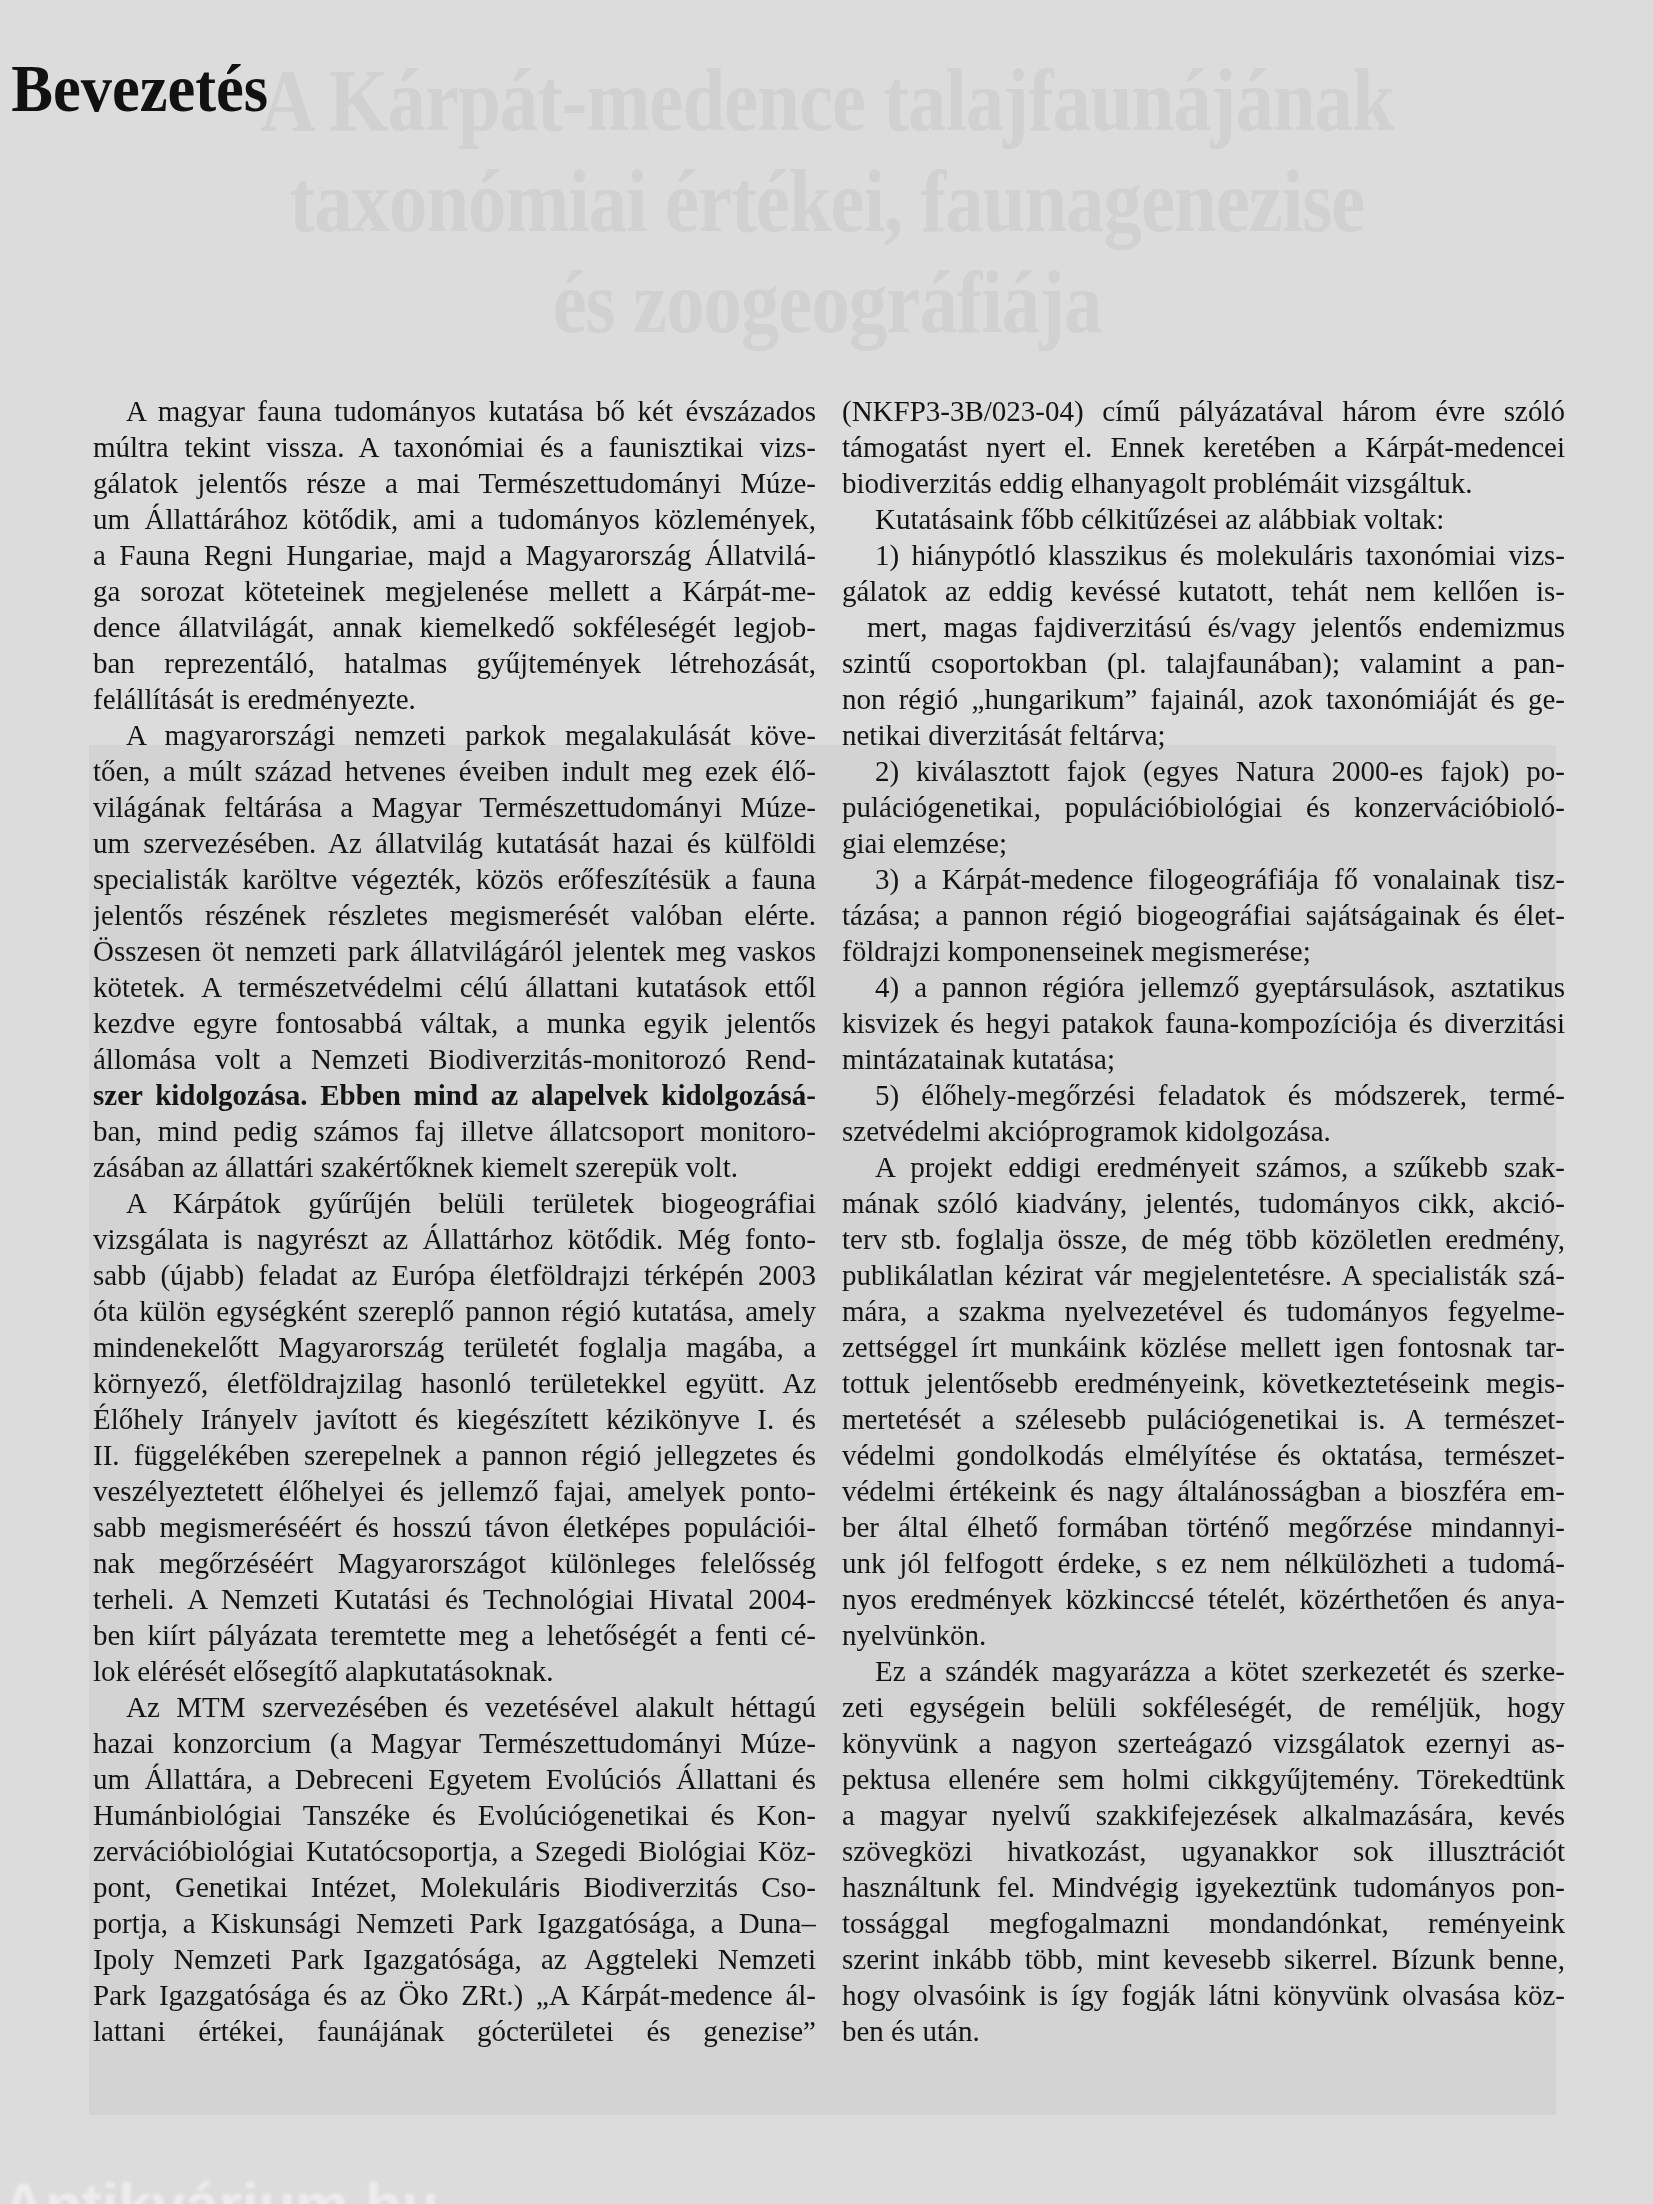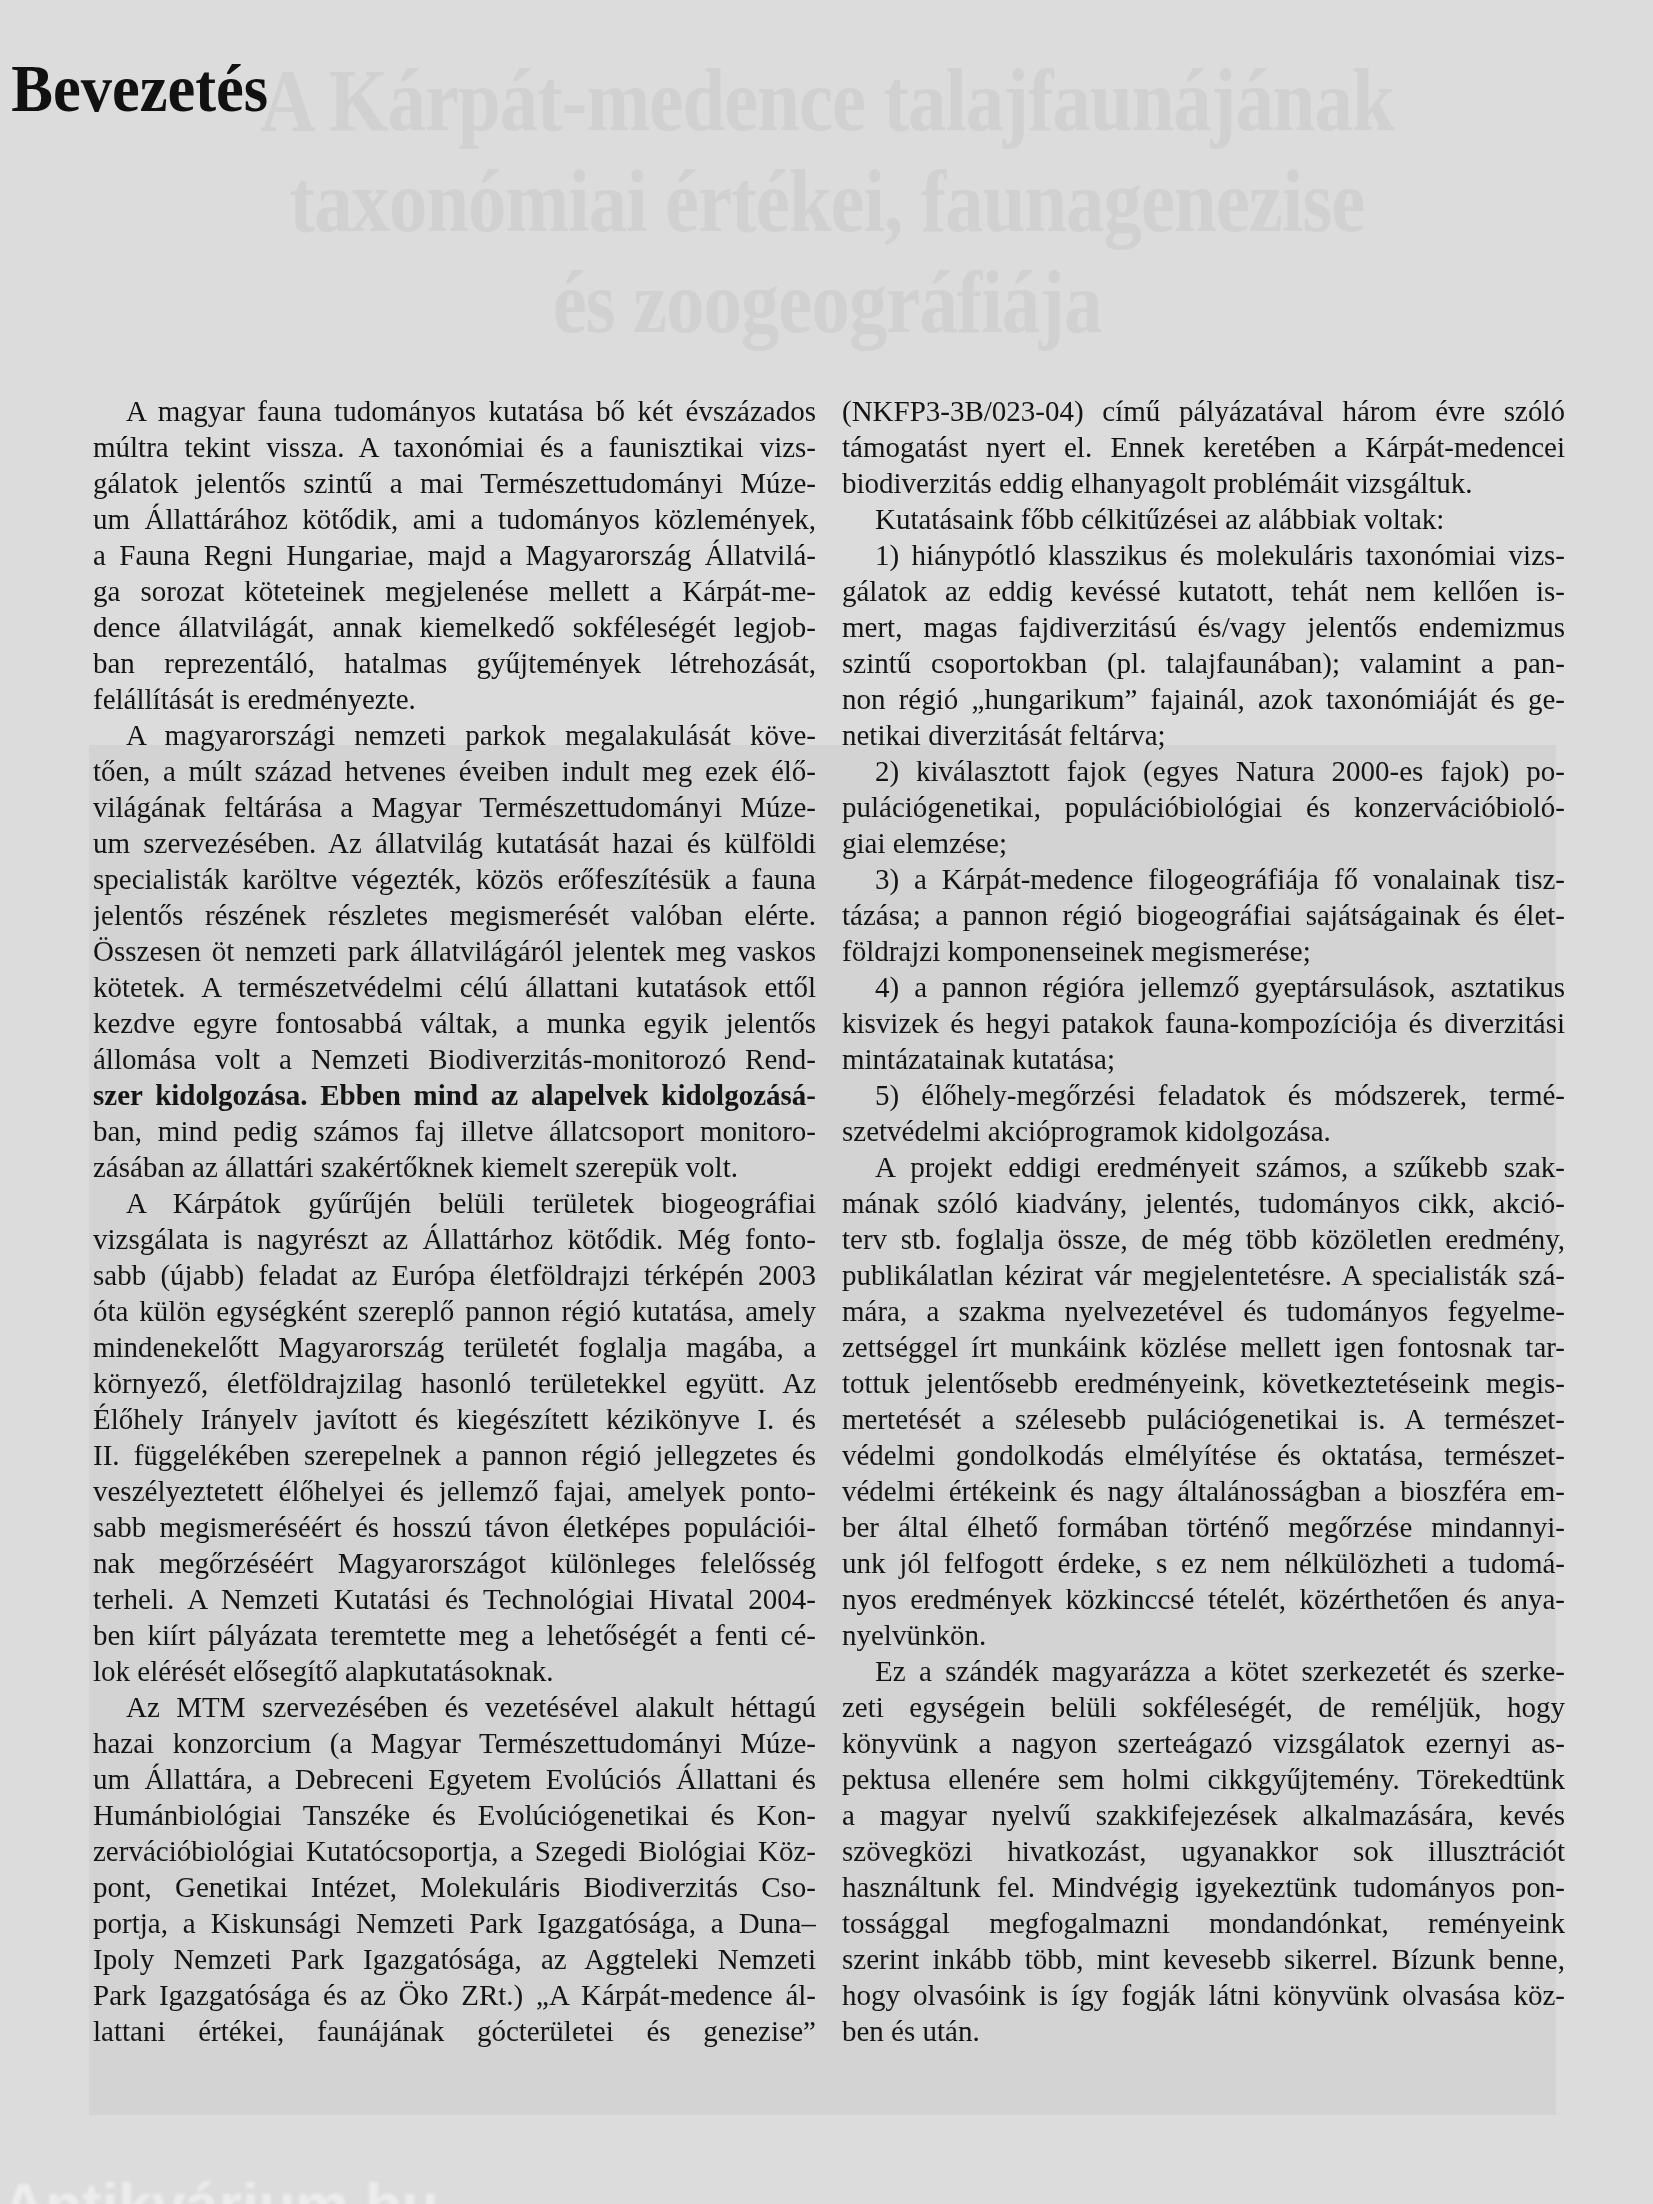--- a/index.html
+++ b/index.html
@@ -65,21 +65,21 @@
 <div class="shade-box"></div>
 
 <h1 class="page-title" style="margin:0;">
   <span>Bevezetés</span>
 </h1>
 
 <div class="column col-left" id="col-left">
     <div>
       <span class="line indent" style="white-space: normal; height: 36px; overflow: hidden;">A magyar fauna tudományos kutatása bő két évszázados</span>
       <span class="line" style="white-space: normal; height: 36px; overflow: hidden;">múltra tekint vissza. A taxonómiai és a faunisztikai vizs-</span>
-      <span class="line" style="white-space: normal; height: 36px; overflow: hidden;">gálatok jelentős szintű a mai Természettudományi Múze-</span>
+      <span class="line" style="white-space: normal; height: 36px; overflow: hidden;">gálatok jelentős része a mai Természettudományi Múze-</span>
       <span class="line" style="white-space: normal; height: 36px; overflow: hidden;">um Állattárához kötődik, ami a tudományos közlemények,</span>
       <span class="line" style="white-space: normal; height: 36px; overflow: hidden;">a Fauna Regni Hungariae, majd a Magyarország Állatvilá-</span>
       <span class="line" style="white-space: normal; height: 36px; overflow: hidden;">ga sorozat köteteinek megjelenése mellett a Kárpát-me-</span>
       <span class="line" style="white-space: normal; height: 36px; overflow: hidden;">dence állatvilágát, annak kiemelkedő sokféleségét legjob-</span>
       <span class="line" style="white-space: normal; height: 36px; overflow: hidden;">ban reprezentáló, hatalmas gyűjtemények létrehozását,</span>
       <span class="line last" style="white-space: normal; height: 36px; overflow: hidden;">felállítását is eredményezte.</span>
     </div>
     <div>
       <span class="line indent" style="white-space: normal; height: 36px; overflow: hidden;">A magyarországi nemzeti parkok megalakulását köve-</span>
       <span class="line" style="white-space: normal; height: 36px; overflow: hidden;">tően, a múlt század hetvenes éveiben indult meg ezek élő-</span>
@@ -129,21 +129,21 @@
       <span class="line" style="white-space: normal; height: 36px; overflow: hidden;">(NKFP3-3B/023-04) című pályázatával három évre szóló</span>
       <span class="line" style="white-space: normal; height: 36px; overflow: hidden;">támogatást nyert el. Ennek keretében a Kárpát-medencei</span>
       <span class="line last" style="white-space: normal; height: 36px; overflow: hidden;">biodiverzitás eddig elhanyagolt problémáit vizsgáltuk.</span>
     </div>
     <div>
       <span class="line indent last" style="white-space: normal; height: 36px; overflow: hidden;">Kutatásaink főbb célkitűzései az alábbiak voltak:</span>
     </div>
     <div>
       <span class="line indent" style="white-space: normal; height: 36px; overflow: hidden;">1) hiánypótló klasszikus és molekuláris taxonómiai vizs-</span>
       <span class="line" style="white-space: normal; height: 36px; overflow: hidden;">gálatok az eddig kevéssé kutatott, tehát nem kellően is-</span>
-      <span class="line" style="white-space: normal; height: 36px; overflow: hidden;">mert, magas fajdiverzitású és/vagy jelentős endemizmus</span>
+      <span class="line" style="white-space: normal; height: 36px; overflow: hidden; margin-left: 25px;">mert, magas fajdiverzitású és/vagy jelentős endemizmus</span>
       <span class="line" style="white-space: normal; height: 36px; overflow: hidden;">szintű csoportokban (pl. talajfaunában); valamint a pan-</span>
       <span class="line" style="white-space: normal; height: 36px; overflow: hidden;">non régió „hungarikum” fajainál, azok taxonómiáját és ge-</span>
       <span class="line last" style="white-space: normal; height: 36px; overflow: hidden;">netikai diverzitását feltárva;</span>
     </div>
     <div>
       <span class="line indent" style="white-space: normal; height: 36px; overflow: hidden;">2) kiválasztott fajok (egyes Natura 2000-es fajok) po-</span>
       <span class="line" style="white-space: normal; height: 36px; overflow: hidden;">pulációgenetikai, populációbiológiai és konzervációbioló-</span>
       <span class="line last" style="white-space: normal; height: 36px; overflow: hidden;">giai elemzése;</span>
     </div>
     <div>

